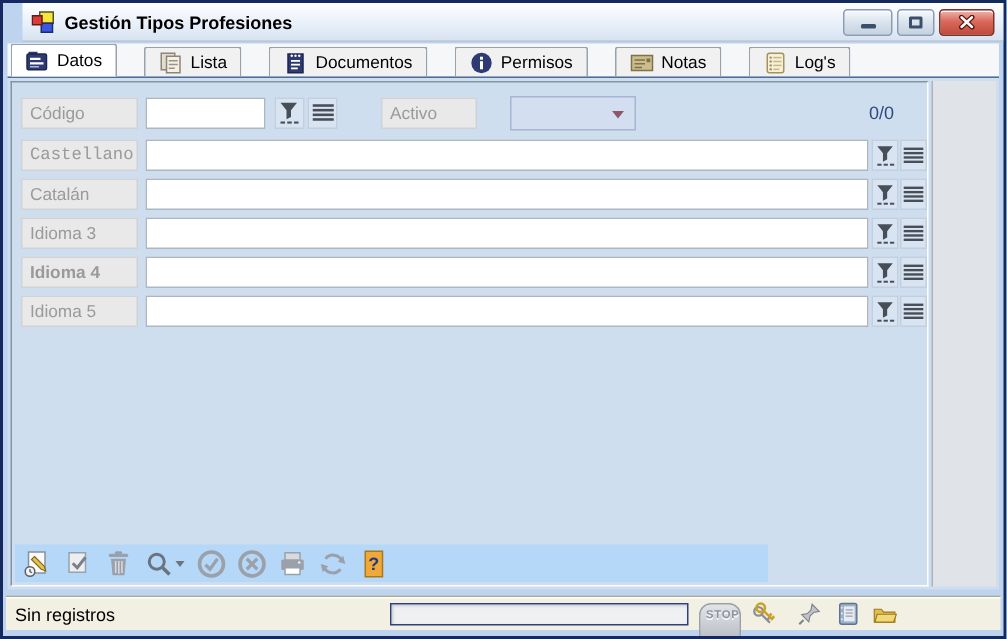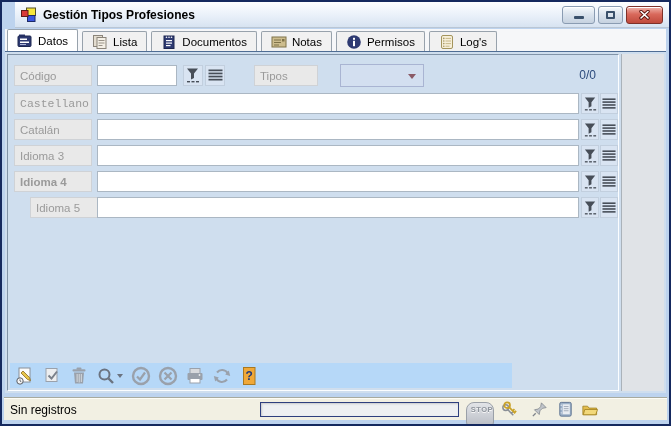--- a/index.html
+++ b/index.html
@@ -25,21 +25,21 @@
   .wbtn.close { width:37px; border-color:#7e3129;
           background:linear-gradient(#f0b6ad,#d9695c 45%,#c04a3c); }
   .glyph-min { width:10px; height:3px; background:#39506b; border-radius:1px; margin-top:6px; }
   .glyph-max { width:9px; height:8px; border:2px solid #39506b; border-radius:1px; background:transparent; }
 
   
   .tabstrip { position:absolute; top:27px; left:3px; right:3px; height:22px;
               background:#f6f7f9; display:flex; align-items:flex-end; padding-left:2px; }
   .tab { display:flex; align-items:center; gap:5px; height:20px; padding:0 9px;
          background:#f1f1f1; border:1px solid #98a2ac; border-bottom:none;
-         border-radius:2px 2px 0 0; margin-right:4px; font-size:11.5px; color:#000;
+         border-radius:2px 2px 0 0; margin-right:18px; font-size:11.5px; color:#000;
          cursor:pointer; position:relative; }
   .tab.selected { background:#fff; height:22px; z-index:2; }
   .tab .tab-icon { width:16px; height:16px; flex:none; }
 
   
   .tabpage { position:absolute; top:49px; left:3px; right:3px; bottom:31px;
              background:#cfdeee; border-top:1px solid #4f6d94; }
   .fields-panel { position:absolute; left:2px; top:2px; bottom:2px; width:612px;
                   background:#cfdeee;
                   border-top:1px solid #8294a8; border-left:1px solid #8294a8;
@@ -146,35 +146,35 @@
           <circle cx="8" cy="3.2" r="0.8" fill="#fff"></circle>
           <circle cx="10.5" cy="3.2" r="0.8" fill="#fff"></circle>
         <rect x="5" y="6" width="6" height="1.2" fill="#fff"></rect>
         <rect x="5" y="8.5" width="6" height="1.2" fill="#fff"></rect>
         <rect x="5" y="11" width="4.5" height="1.2" fill="#fff"></rect>
       </svg>
       <span>Documentos</span>
     </div>
     <div class="tab">
       <svg class="tab-icon" viewBox="0 0 16 16">
+        <circle cx="8" cy="8" r="6.8" fill="#2e3a72"></circle>
+        <rect x="7" y="3.8" width="2" height="2" fill="#fff"></rect>
+        <rect x="7" y="6.8" width="2" height="5.4" fill="#fff"></rect>
+      </svg>
+      <span>Permisos</span>
+    </div>
+    <div class="tab">
+      <svg class="tab-icon" viewBox="0 0 16 16">
         <rect x="1" y="3" width="14" height="10" fill="#cdbd8e" stroke="#7e7248"></rect>
         <rect x="3" y="5.5" width="7" height="1" fill="#7e7248"></rect>
         <rect x="3" y="8" width="7" height="1" fill="#7e7248"></rect>
         <rect x="3" y="10.5" width="5" height="1" fill="#7e7248"></rect>
         <rect x="11" y="5" width="2.5" height="2.5" fill="#7e7248"></rect>
       </svg>
       <span>Notas</span>
-    </div>
-    <div class="tab">
-      <svg class="tab-icon" viewBox="0 0 16 16">
-        <circle cx="8" cy="8" r="6.8" fill="#2e3a72"></circle>
-        <rect x="7" y="3.8" width="2" height="2" fill="#fff"></rect>
-        <rect x="7" y="6.8" width="2" height="5.4" fill="#fff"></rect>
-      </svg>
-      <span>Permisos</span>
     </div>
     <div class="tab">
       <svg class="tab-icon" viewBox="0 0 16 16">
         <rect x="2.5" y="1.5" width="11" height="13" rx="1.5" fill="#f6efd9" stroke="#a4945c"></rect>
         <circle cx="4.8" cy="4.4" r="0.8" fill="#a4945c"></circle>
           <circle cx="4.8" cy="7" r="0.8" fill="#a4945c"></circle>
         <circle cx="4.8" cy="9.6" r="0.8" fill="#a4945c"></circle>
           <circle cx="4.8" cy="12.2" r="0.8" fill="#a4945c"></circle>
         <rect x="6.5" y="3.9" width="5.5" height="1" fill="#c8b888"></rect>
         <rect x="6.5" y="6.5" width="5.5" height="1" fill="#c8b888"></rect>
@@ -199,21 +199,21 @@
         </svg>
       </button>
       <button class="mini-btn" style="left:197px; top:10px;">
         <svg width="15" height="15" viewBox="0 0 15 15">
           <rect x="0.5" y="1.5" width="14" height="1.7" fill="#474e58"></rect>
             <rect x="0.5" y="4.6" width="14" height="1.7" fill="#474e58"></rect>
           <rect x="0.5" y="7.7" width="14" height="1.7" fill="#474e58"></rect>
             <rect x="0.5" y="10.8" width="14" height="1.7" fill="#474e58"></rect>
         </svg>
       </button>
-      <div class="lbl" style="left:246px; top:10px; width:64px;">Tipos</div>
+      <div class="lbl" style="left:246px; top:10px; width:64px;">Activo</div>
       <div class="combo" style="left:332px; top:9px;">
         <span class="combo-arrow"></span>
       </div>
       <div class="counter">0/0</div>
 
       <div class="lbl" style="left:6px; top:38px;font-family:Liberation Mono, monospace;">Castellano</div>
       <input class="txt" style="left: 89px; top: 38px; width: 482px;" value="">
       <button class="mini-btn" style="left:573px; top:38px; width:18px;">
         <svg width="15" height="16" viewBox="0 0 16 17">
           <path d="M2 1.5 L13 1.5 L9 6.5 L9 11 L6 12.5 L6 6.5 Z" fill="#474e58"></path>
@@ -281,21 +281,21 @@
       </button>
       <button class="mini-btn" style="left:592px; top:116px; width:18px;">
         <svg width="14" height="14" viewBox="0 0 15 15">
           <rect x="0.5" y="1.5" width="14" height="1.7" fill="#474e58"></rect>
             <rect x="0.5" y="4.6" width="14" height="1.7" fill="#474e58"></rect>
           <rect x="0.5" y="7.7" width="14" height="1.7" fill="#474e58"></rect>
             <rect x="0.5" y="10.8" width="14" height="1.7" fill="#474e58"></rect>
         </svg>
       </button>
 
-      <div class="lbl" style="left:6px; top:142px;margin-left:16px;">Idioma 5</div>
+      <div class="lbl" style="left:6px; top:142px;">Idioma 5</div>
       <input class="txt" style="left: 89px; top: 142px; width: 482px;" value="">
       <button class="mini-btn" style="left:573px; top:142px; width:18px;">
         <svg width="15" height="16" viewBox="0 0 16 17">
           <path d="M2 1.5 L13 1.5 L9 6.5 L9 11 L6 12.5 L6 6.5 Z" fill="#474e58"></path>
           <rect x="2" y="14" width="3" height="1.4" fill="#474e58"></rect>
             <rect x="6.5" y="14" width="3" height="1.4" fill="#474e58"></rect>
             <rect x="11" y="14" width="3" height="1.4" fill="#474e58"></rect>
         </svg>
       </button>
       <button class="mini-btn" style="left:592px; top:142px; width:18px;">

